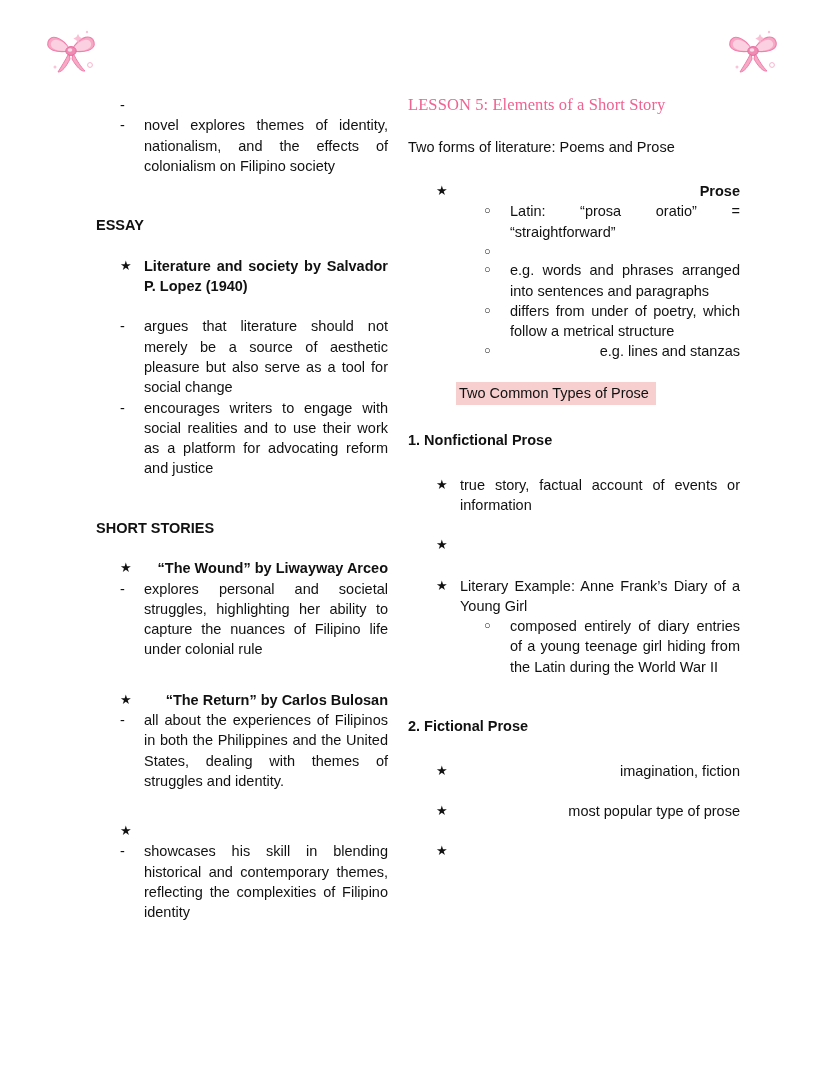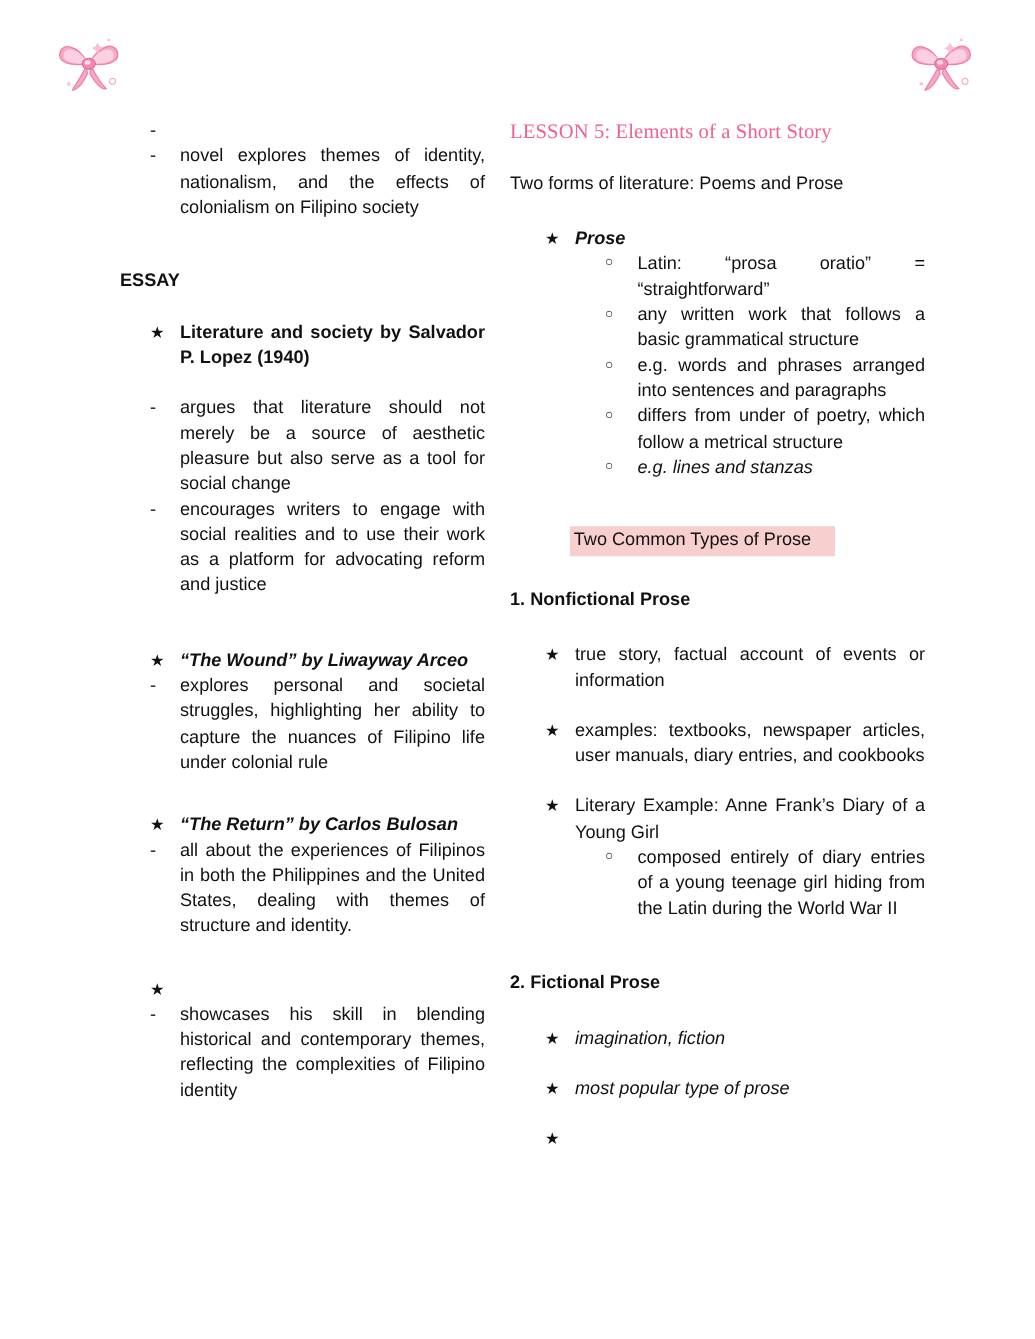--- a/index.html
+++ b/index.html
@@ -70,22 +70,21 @@
     font-size: 14.5px;
     font-weight: bold;
     margin: 0 0 24px 0;
     line-height: 1.35;
   }
   .highlight-line {
     display: inline-block;
     font-size: 14.5px;
     line-height: 1.35;
     background: #f7cfcf;
-    padding: 2px 19px 2px 3px;
-    margin-top: 17px;
+    padding: 2px 7px 2px 3px;
   }
   .highlight-wrap {
     margin: 0 0 26px 0;
     padding-left: 48px;
   }
 
   
   .blk { margin: 0; padding: 0; }
 
   .row {
@@ -99,21 +98,21 @@
   .bullet {
     flex: 0 0 auto;
     text-align: left;
     user-select: none;
   }
   .txt {
     flex: 1 1 auto;
     text-align: justify;
     text-justify: inter-word;
   }
-  .txt.nojust { text-align: left; font-style: italic; }
+  .txt.nojust { text-align: right; }
 
   
   .row-dash       { padding-left: 24px; }
   .row-dash .bullet { width: 24px; }
 
   
   .row-star       { padding-left: 24px; }
   .row-star .bullet { width: 24px; font-size: 13px; line-height: 1.55; }
   .row-star .txt  { font-weight: bold; }
 
@@ -210,20 +209,21 @@
           <span class="txt">argues that literature should not merely be a source of aesthetic pleasure but also serve as a tool for social change</span>
         </div>
         <div class="row row-dash">
           <span class="bullet">-</span>
           <span class="txt">encourages writers to engage with social realities and to use their work as a platform for advocating reform and justice</span>
         </div>
       </div>
 
       <div class="gap-xl"></div>
 
+      <h2 class="section-head">SHORT STORIES</h2>
 
       <div class="blk">
         <div class="row row-star">
           <span class="bullet">★</span>
           <span class="txt nojust">“The Wound” by Liwayway Arceo</span>
         </div>
         <div class="row row-dash">
           <span class="bullet">-</span>
           <span class="txt">explores personal and societal struggles, highlighting her ability to capture the nuances of Filipino life under colonial rule</span>
         </div>
@@ -231,21 +231,21 @@
 
       <div class="gap-l"></div>
 
       <div class="blk">
         <div class="row row-star">
           <span class="bullet">★</span>
           <span class="txt nojust">“The Return” by Carlos Bulosan</span>
         </div>
         <div class="row row-dash">
           <span class="bullet">-</span>
-          <span class="txt">all about the experiences of Filipinos in both the Philippines and the United States, dealing with themes of structure and identity.</span>
+          <span class="txt">all about the experiences of Filipinos in both the Philippines and the United States, dealing with themes of struggles and identity.</span>
         </div>
       </div>
 
       <div class="gap-l"></div>
 
       <div class="blk">
         <div class="row row-star">
           <span class="bullet">★</span>
         </div>
         <div class="row row-dash">
@@ -267,21 +267,20 @@
           <span class="bullet">★</span>
           <span class="txt nojust">Prose</span>
         </div>
 
         <div class="row row-circ">
           <span class="bullet">○</span>
           <span class="txt">Latin: “prosa oratio” = “straightforward”</span>
         </div>
         <div class="row row-circ">
           <span class="bullet">○</span>
-          <span class="txt">any written work that follows a basic grammatical structure</span>
         </div>
         <div class="row row-circ">
           <span class="bullet">○</span>
           <span class="txt">e.g. words and phrases arranged into sentences and paragraphs</span>
         </div>
         <div class="row row-circ">
           <span class="bullet">○</span>
           <span class="txt">differs from under of poetry, which follow a metrical structure</span>
         </div>
         <div class="row row-circ">
@@ -301,21 +300,20 @@
       <div class="blk">
         <div class="row row-star-r">
           <span class="bullet">★</span>
           <span class="txt">true story, factual account of events or information</span>
         </div>
 
         <div class="gap-m"></div>
 
         <div class="row row-star-r">
           <span class="bullet">★</span>
-          <span class="txt">examples: textbooks, newspaper articles, user manuals, diary entries, and cookbooks</span>
         </div>
 
         <div class="gap-m"></div>
 
         <div class="row row-star-r">
           <span class="bullet">★</span>
           <span class="txt">Literary Example: Anne Frank’s Diary of a Young Girl</span>
         </div>
 
         <div class="row row-circ">

